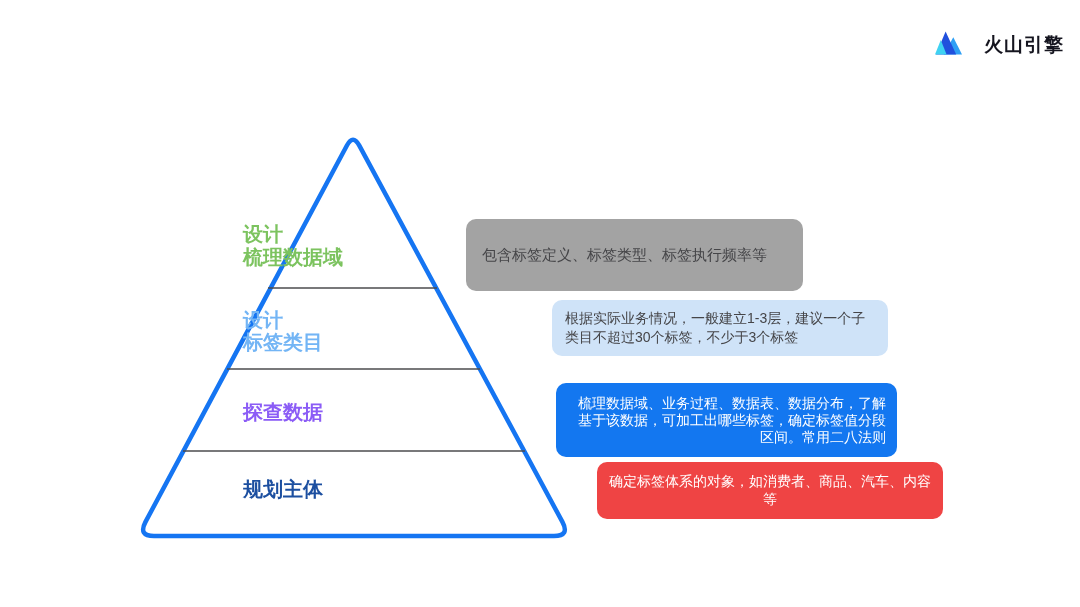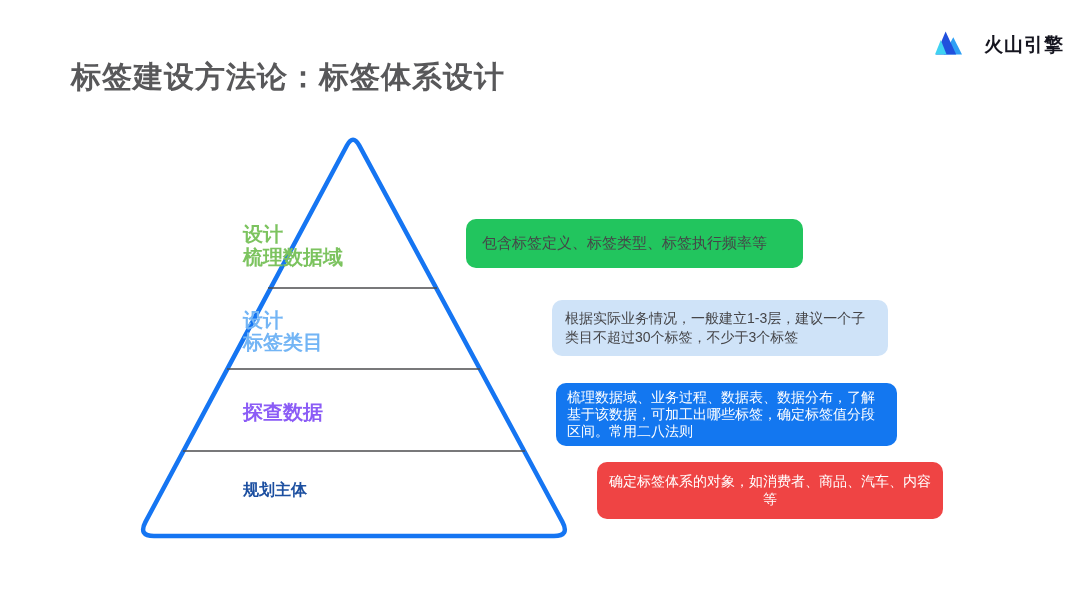--- a/index.html
+++ b/index.html
@@ -21,37 +21,36 @@
     font-size:21px;font-weight:bold;font-style:italic;letter-spacing:0;white-space:nowrap;
     background:linear-gradient(95deg,#f7a81b 0%,#f07c12 55%,#e8470e 100%);
     -webkit-background-clip:text;background-clip:text;color:transparent;
   }
   
   .pyramid-svg{position:absolute;left:0;top:0;width:1080px;height:607px;}
   .lvl{position:absolute;width:220px;left:243px;text-align:left;font-weight:bold;z-index:2;}
   .lvl-1{top:223px;color:#7cc35f;font-size:20px;line-height:23px;}
   .lvl-2{top:309px;color:#73b5f5;font-size:20px;line-height:22px;}
   .lvl-3{top:402px;color:#8b5cf6;font-size:20px;line-height:21px;}
-  .lvl-4{top:479px;color:#1c4fa0;font-size:16px;line-height:21px;}
+  .lvl-4{top:479px;color:#1c4fa0;font-size:20px;line-height:21px;}
   
   .note{
     position:absolute;border-radius:10px;box-sizing:border-box;
     display:flex;align-items:center;color:#454548;z-index:2;
   }
-  .note-1{left:466px;top:219px;width:337px;height:49px;background:#22c55e;padding:0 16px;font-size:15px;}
+  .note-1{left:466px;top:219px;width:337px;height:72px;background:#a3a3a3;padding:0 16px;font-size:15px;}
   .note-2{left:552px;top:300px;width:336px;height:56px;background:#cfe3f8;padding:0 13px;font-size:14px;line-height:19px;}
-  .note-3{left:556px;top:383px;width:341px;height:63px;background:#1377f0;color:#ffffff;padding:0 11px;font-size:14px;line-height:17px;}
+  .note-3{left:556px;top:383px;width:341px;height:74px;background:#1377f0;color:#ffffff;padding:0 11px;font-size:14px;line-height:17px;text-align:right;}
   .note-4{left:597px;top:462px;width:346px;height:57px;background:#ef4444;color:#ffffff;justify-content:center;text-align:center;font-size:14px;padding:0 6px;}
 </style>
 </head>
 <body>
 
 <div class="slide">
 
-  <h1 class="title">标签建设方法论：标签体系设计</h1>
 
   <div class="logo-bar">
     <div class="logo">
       <span>
         <svg width="27" height="24" viewBox="0 0 28 24">
           <polygon points="19,6 28,24 9,24" fill="#2e9ff5"></polygon>
           <polygon points="11,0 22,24 1,24" fill="#2050dd"></polygon>
           <polygon points="6,9 12,24 0,24" fill="#3fd2f2"></polygon>
         </svg>
       </span>

